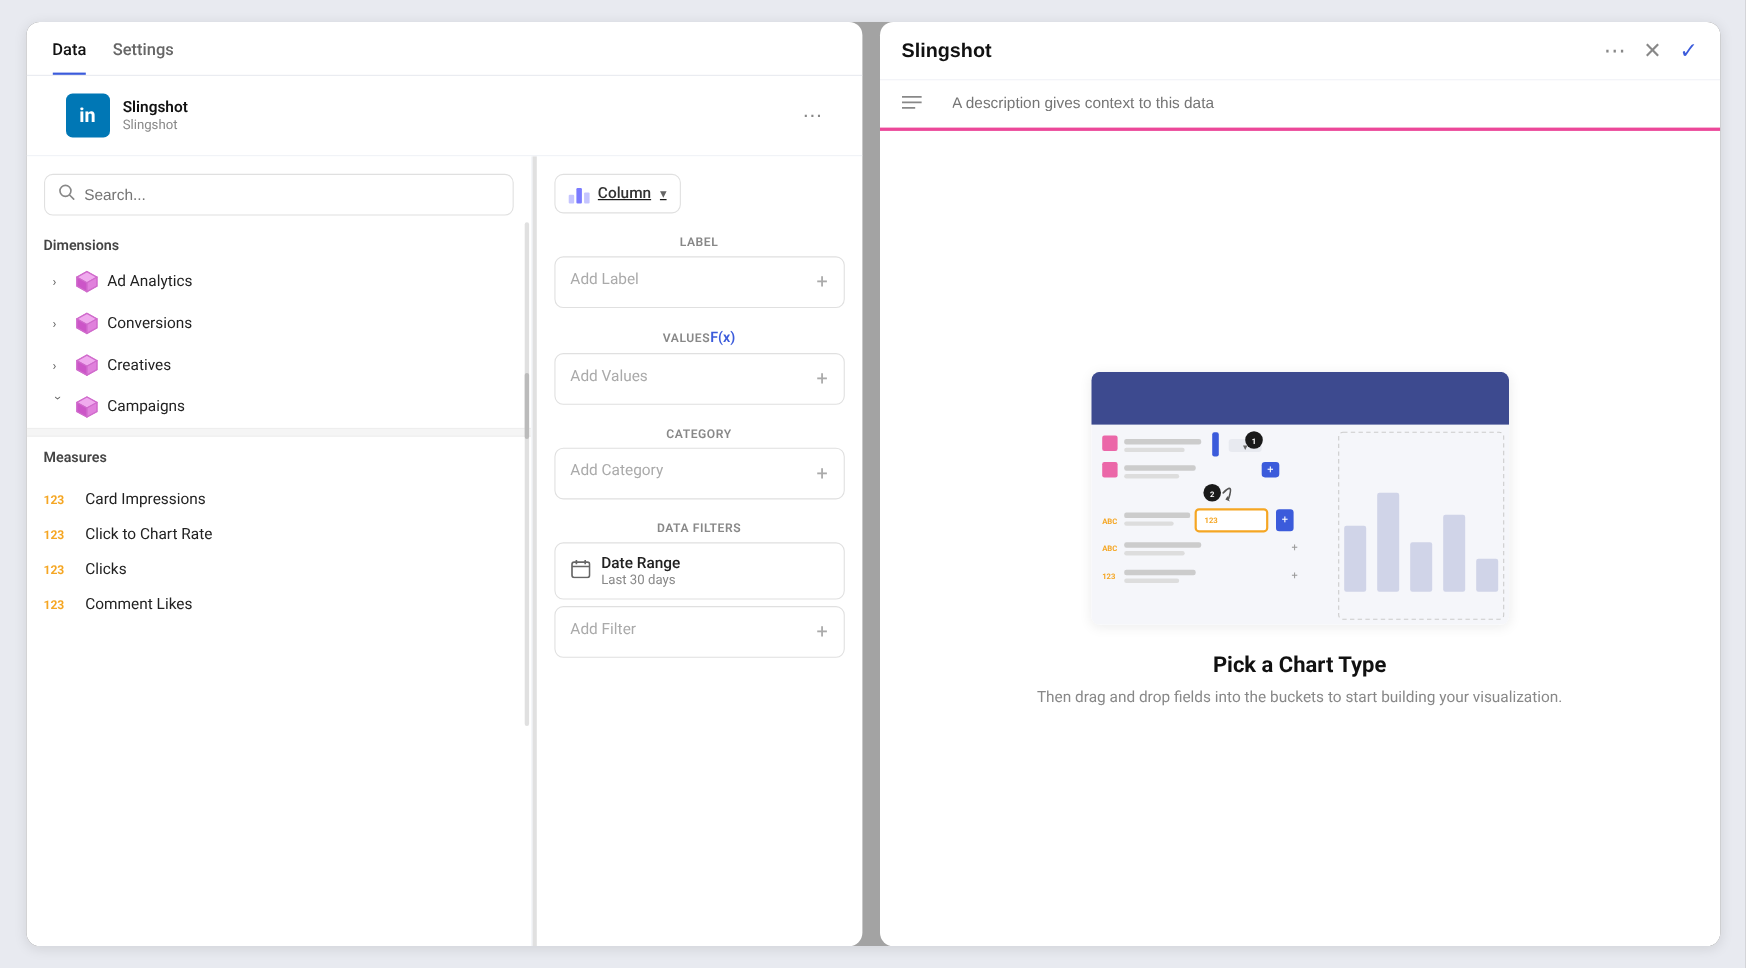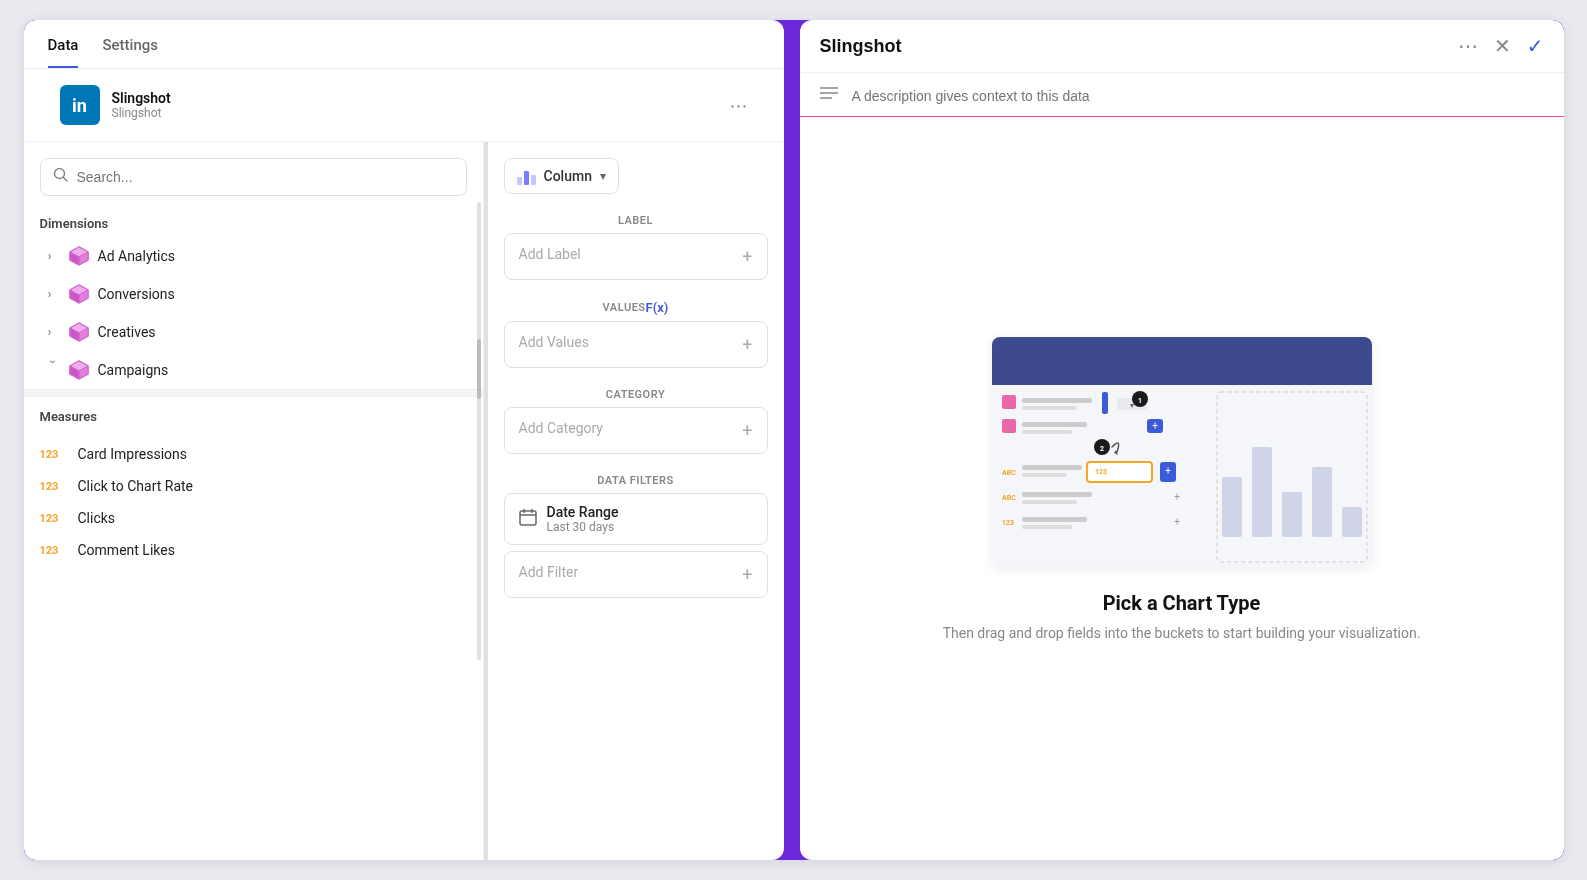--- a/index.html
+++ b/index.html
@@ -8,21 +8,21 @@
       background: #e8eaf0;
       width: 1587px;
       height: 880px;
       display: flex;
       align-items: center;
       justify-content: center;
     }
     .main-container {
       width: 1540px;
       height: 840px;
-      background: #6d28d9;
+      background: #a3a3a3;
       border-radius: 12px;
       display: flex;
       gap: 0;
       overflow: hidden;
       box-shadow: 0 2px 12px rgba(0,0,0,0.1);
     }
     
     .left-panel {
       width: 760px;
       background: #fff;
@@ -214,20 +214,21 @@
     
     .chart-type-selector {
       display: flex;
       align-items: center;
       gap: 8px;
       padding: 8px 12px;
       border: 1px solid #e0e0e0;
       border-radius: 8px;
       cursor: pointer;
       width: fit-content;
+      text-decoration: underline;
     }
     .chart-icon {
       display: flex;
       gap: 2px;
       align-items: flex-end;
       height: 18px;
     }
     .chart-bar {
       width: 5px;
       background: #7b7bff;
@@ -344,24 +345,24 @@
       align-items: center;
       gap: 16px;
     }
     .action-icon {
       color: #888;
       font-size: 20px;
       cursor: pointer;
     }
     .right-description {
       display: flex;
-      align-items: flex-end;
+      align-items: flex-start;
       padding: 12px 20px;
-      gap: 14px;
-      border-bottom: 1px solid #ec4899;
+      gap: 28px;
+      border-bottom: 3px solid #ec4899;
     }
     .desc-icon {
       color: #888;
       font-size: 16px;
     }
     .desc-input {
       font-size: 14px;
       color: #aaa;
       border: none;
       outline: none;

